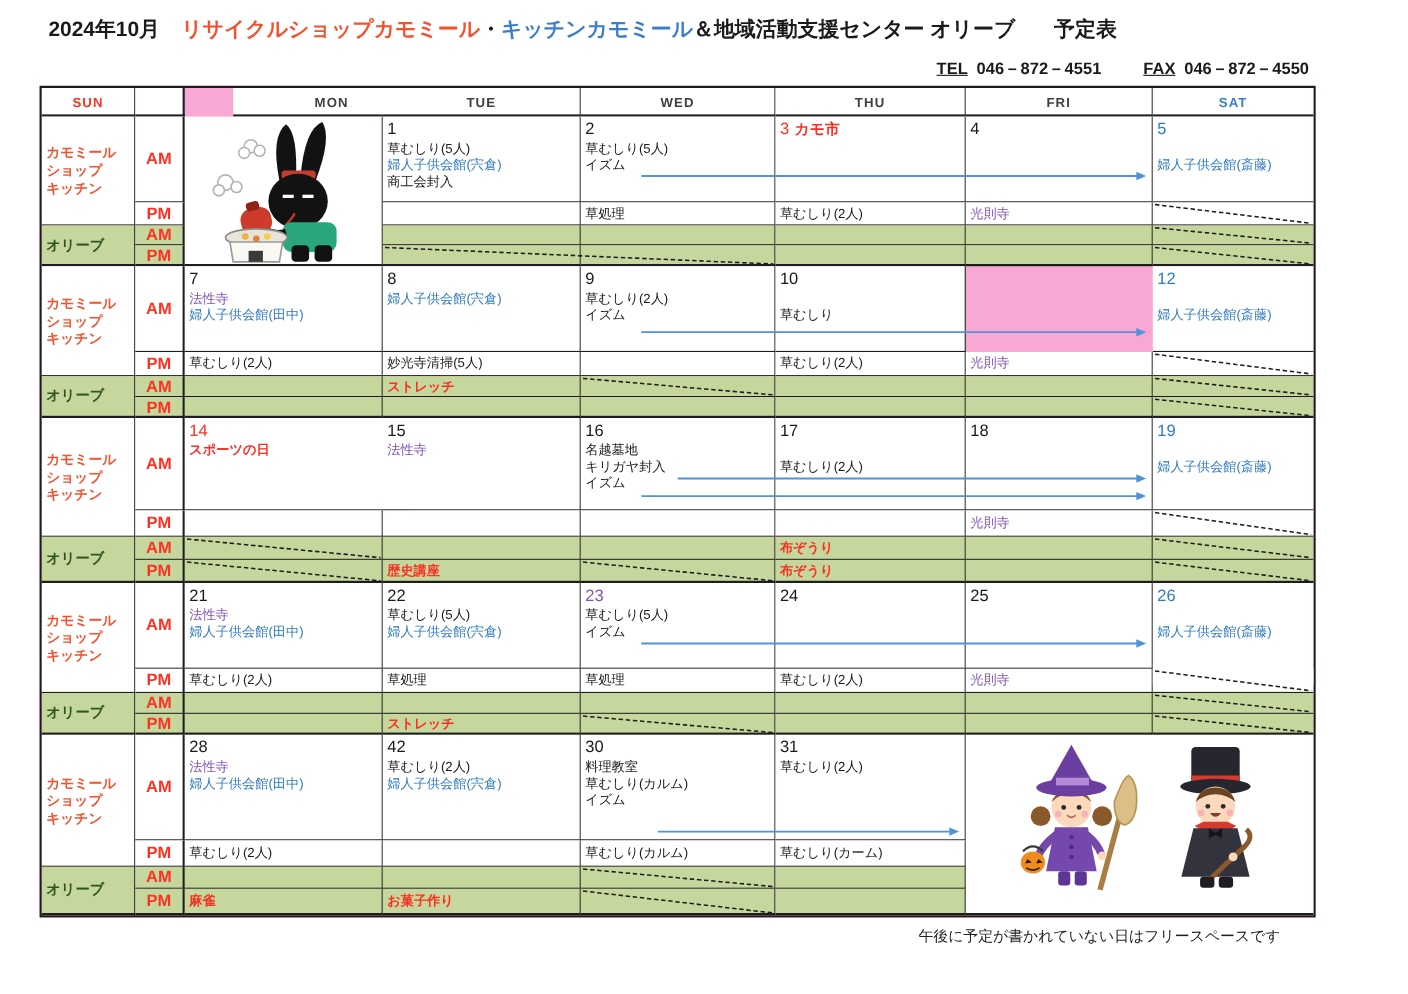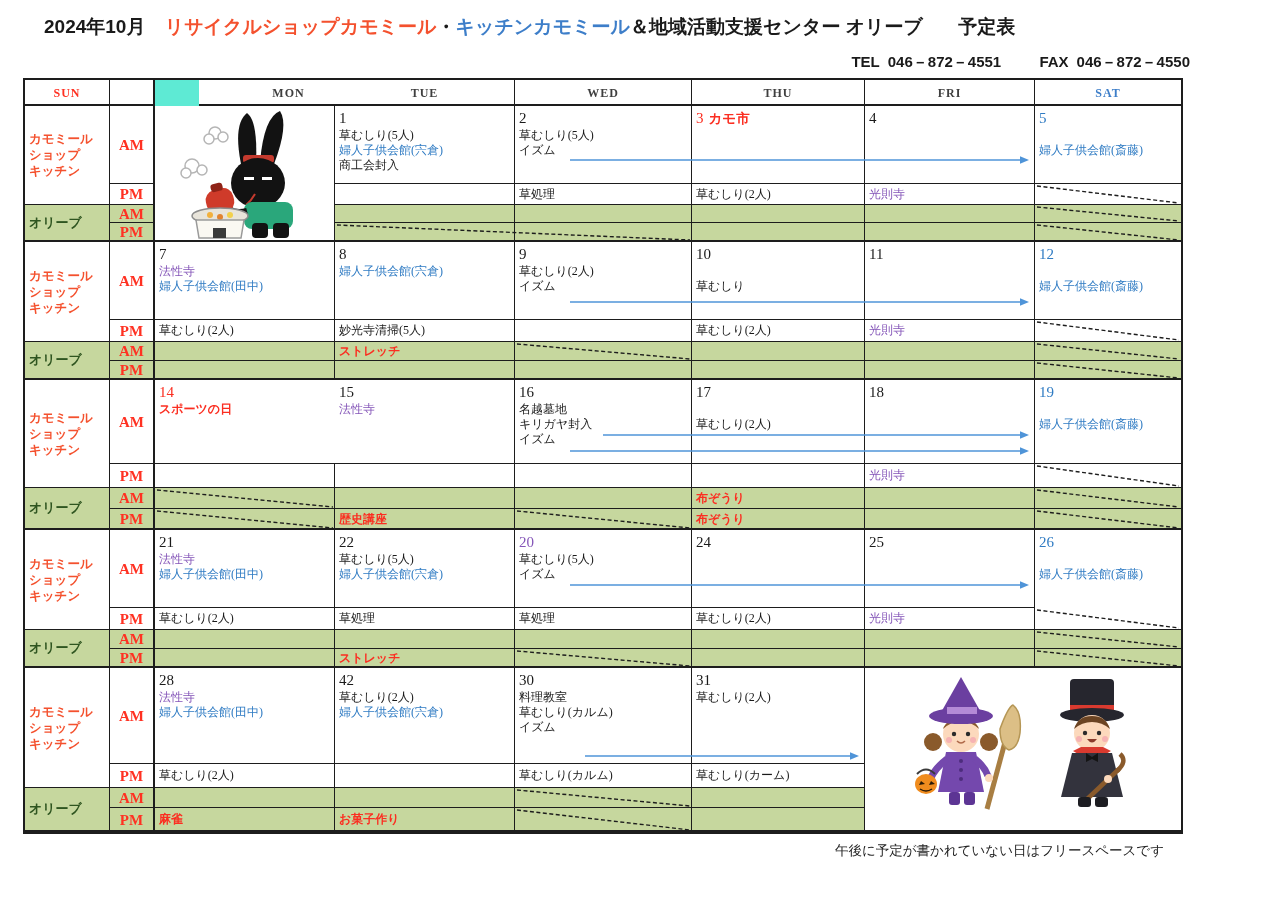--- a/index.html
+++ b/index.html
@@ -1,23 +1,23 @@
 <!DOCTYPE html>
 <html><head>
 <meta charset="utf-8">
 <style>
   html,body{margin:0;padding:0;background:#ffffff;}
   body{width:1280px;height:904px;position:relative;font-family:"Liberation Sans",sans-serif;color:#1a1a1a;}
   #titlebar{position:absolute;left:44px;top:14px;font-size:19px;font-weight:bold;white-space:nowrap;}
   #titlebar .gap{margin-left:14px;}
   #titlebar .bigap{margin-left:30px;}
   #contact{position:absolute;top:53px;right:90px;font-size:15px;font-weight:bold;white-space:nowrap;}
-  #contact .lbl{margin-right:8px;}
+  #contact .lbl{margin-right:8px;text-decoration:underline;}
   #contact .faxgroup{margin-left:34px;}
-  #grid{position:absolute;left:23px;top:78px;width:1156px;height:752px;border:2px solid #1d1d1d;background:#5eead4;font-family:Liberation Serif, serif;}
+  #grid{position:absolute;left:36px;top:78px;width:1156px;height:752px;border:2px solid #1d1d1d;background:#f9a8d4;}
   .cell{position:absolute;box-sizing:border-box;border-right:1px solid #1d1d1d;border-bottom:1px solid #1d1d1d;background:#fff;overflow:hidden;}
   .green{background:#c6d79e;}
   .thickr{border-right-width:2px;}
   .thickb{border-bottom-width:2px;}
   .lastcol{border-right:none;}
   .header{font-weight:bold;font-size:12px;letter-spacing:1px;text-align:center;border-bottom-width:2px;}
   .ampm{font-size:15px;font-weight:bold;text-align:center;}
   .vflex{display:flex;flex-direction:column;justify-content:center;}
   .camline{font-weight:bold;font-size:12.5px;line-height:16px;padding-left:4px;white-space:nowrap;}
   .oliveline{font-weight:bold;font-size:13px;padding-left:4px;}
@@ -186,23 +186,20 @@
     <div class="cell" style="left: 667px; top: 162px; width: 173px; height: 78px;">
       <div class="dateline"><span style="color: rgb(26, 26, 26);">10</span></div>
       <div class="ev" style="color: rgb(26, 26, 26);">&nbsp;</div>
       <div class="ev" style="color: rgb(26, 26, 26);">草むしり</div>
     </div>
     <div class="cell" style="left: 667px; top: 240px; width: 173px; height: 22px;">
       <div class="ev" style="line-height: 21px; color: rgb(26, 26, 26);">草むしり(2人)</div>
     </div>
     <div class="cell green" style="left: 667px; top: 262px; width: 173px; height: 19px;"></div>
     <div class="cell green thickb" style="left: 667px; top: 281px; width: 173px; height: 19px;"></div>
-    <div class="cell" style="left: 840px; top: 162px; width: 170px; height: 78px;">
-      <div class="dateline"><span style="color: rgb(26, 26, 26);">11</span></div>
-    </div>
     <div class="cell" style="left: 840px; top: 240px; width: 170px; height: 22px;">
       <div class="ev" style="line-height: 21px; color: rgb(132, 85, 184);">光則寺</div>
     </div>
     <div class="cell green" style="left: 840px; top: 262px; width: 170px; height: 19px;"></div>
     <div class="cell green thickb" style="left: 840px; top: 281px; width: 170px; height: 19px;"></div>
     <div class="cell  lastcol" style="left: 1010px; top: 162px; width: 146px; height: 78px;">
       <div class="dateline"><span style="color: rgb(47, 123, 195);">12</span></div>
       <div class="ev" style="color: rgb(26, 26, 26);">&nbsp;</div>
       <div class="ev" style="color: rgb(47, 123, 195);">婦人子供会館(斎藤)</div>
     </div>
@@ -302,21 +299,21 @@
       <div class="ev" style="color: rgb(47, 123, 195);">婦人子供会館(宍倉)</div>
     </div>
     <div class="cell" style="left: 310px; top: 528px; width: 180px; height: 22px;">
       <div class="ev" style="line-height: 21px; color: rgb(26, 26, 26);">草処理</div>
     </div>
     <div class="cell green" style="left: 310px; top: 550px; width: 180px; height: 19px;"></div>
     <div class="cell green thickb" style="left: 310px; top: 569px; width: 180px; height: 19px;">
       <div class="ev bold" style="line-height: 18px; color: rgb(251, 46, 33);">ストレッチ</div>
     </div>
     <div class="cell" style="left: 490px; top: 450px; width: 177px; height: 78px;">
-      <div class="dateline"><span style="color: rgb(132, 85, 184);">20</span></div>
+      <div class="dateline"><span style="color: rgb(132, 85, 184);">23</span></div>
       <div class="ev" style="color: rgb(26, 26, 26);">草むしり(5人)</div>
       <div class="ev" style="color: rgb(26, 26, 26);">イズム</div>
     </div>
     <div class="cell" style="left: 490px; top: 528px; width: 177px; height: 22px;">
       <div class="ev" style="line-height: 21px; color: rgb(26, 26, 26);">草処理</div>
     </div>
     <div class="cell green" style="left: 490px; top: 550px; width: 177px; height: 19px;"></div>
     <div class="cell green thickb" style="left: 490px; top: 569px; width: 177px; height: 19px;"></div>
     <div class="cell" style="left: 667px; top: 450px; width: 173px; height: 78px;">
       <div class="dateline"><span style="color: rgb(26, 26, 26);">24</span></div>

